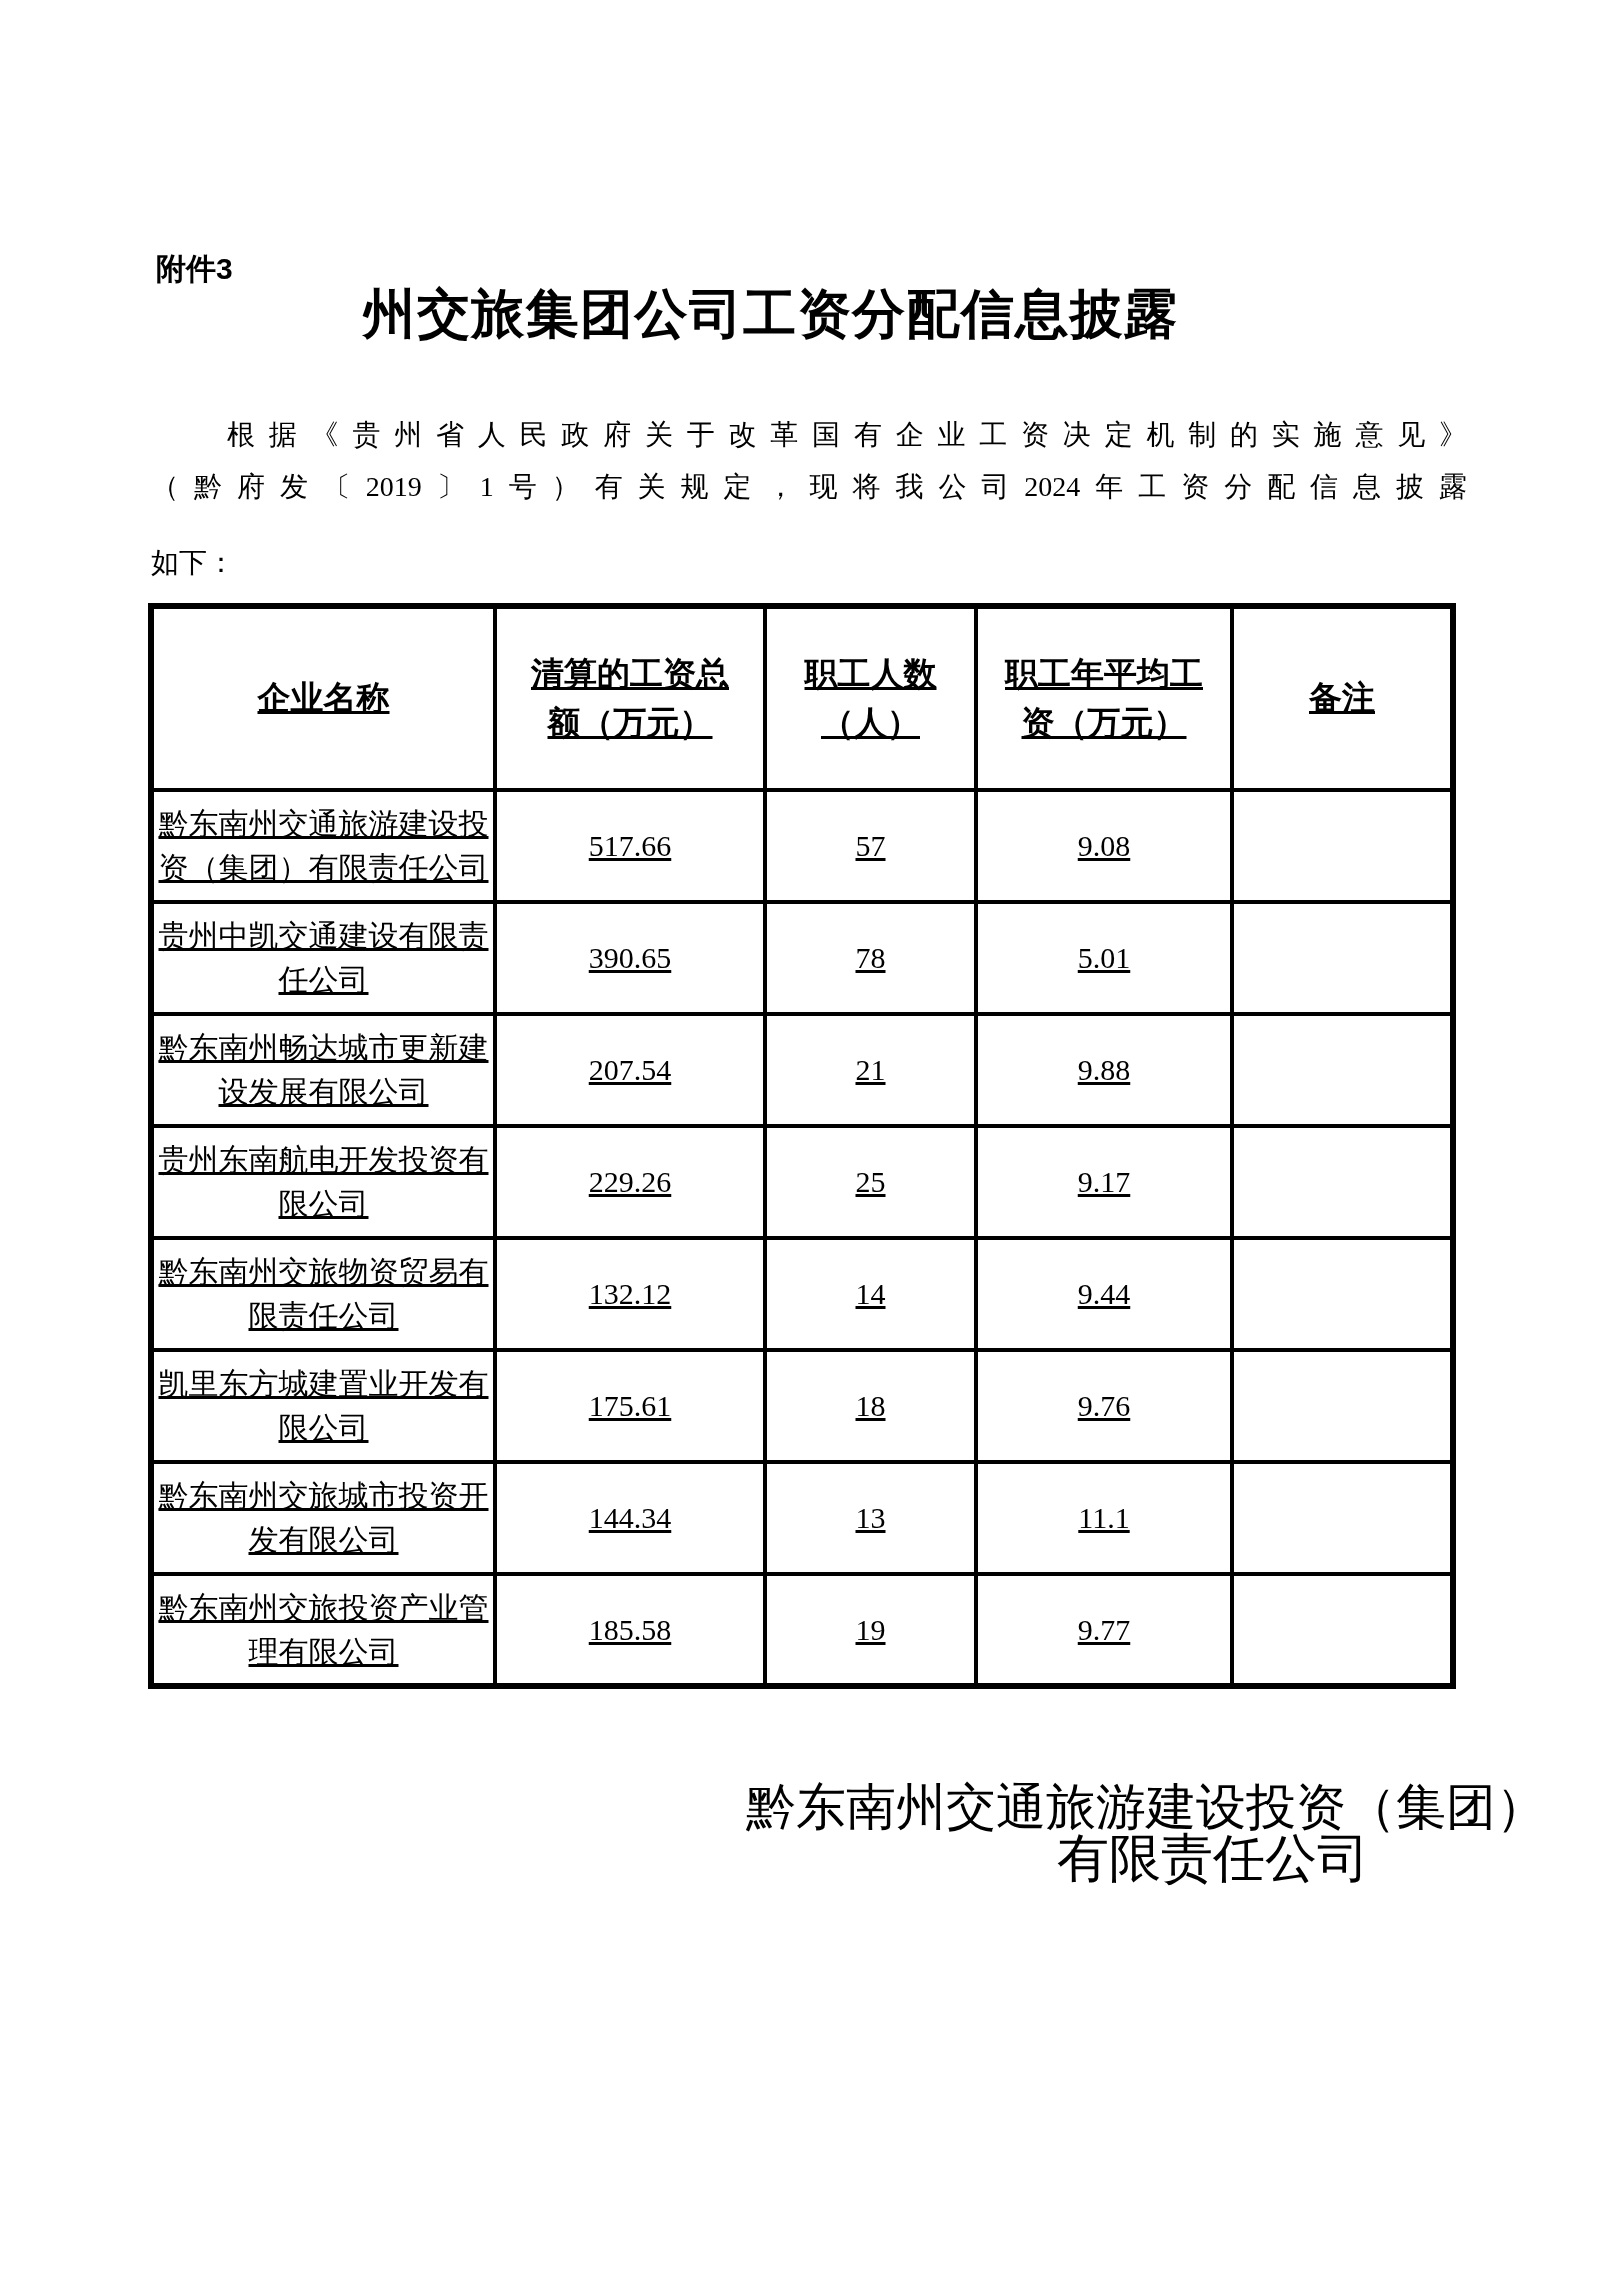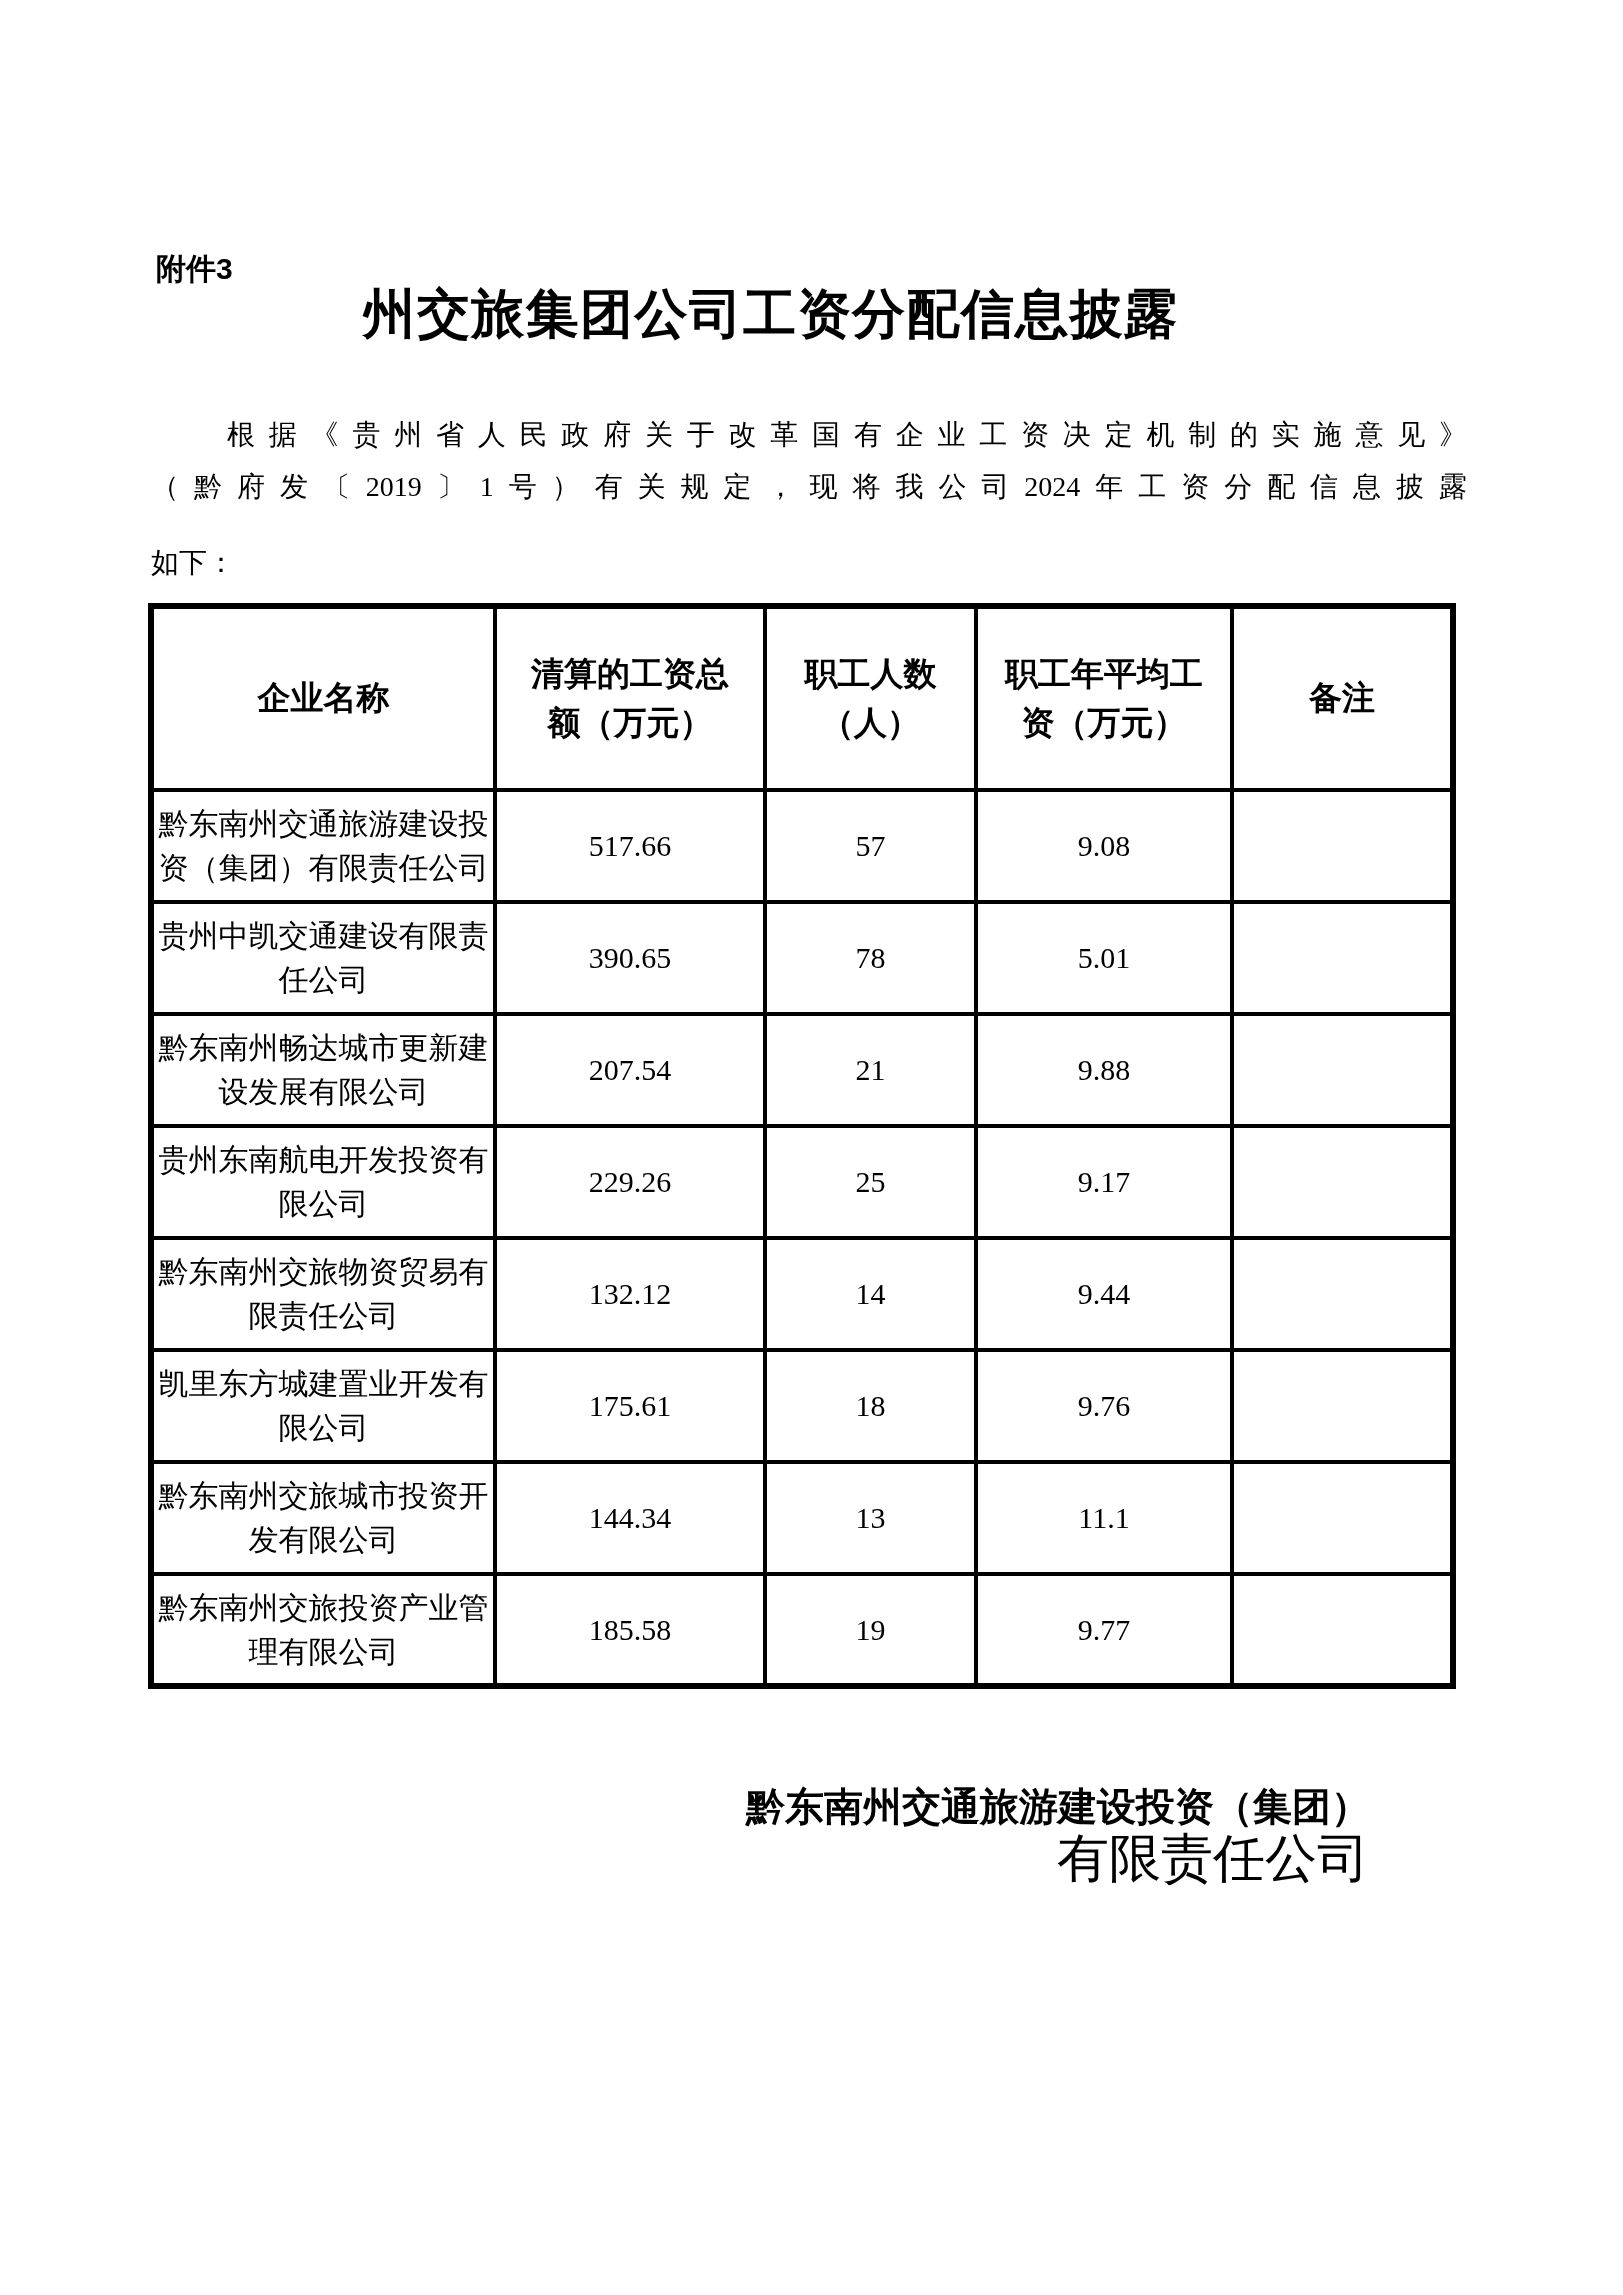--- a/index.html
+++ b/index.html
@@ -52,20 +52,21 @@
   .intro .lastline { text-align: left; margin-top: 24px; }
 
   table.disclosure-table {
     position: absolute;
     left: 148px;
     top: 603px;
     width: 1301px;
     table-layout: fixed;
     border-collapse: collapse;
     border: 6.1px solid #000000;
+    text-decoration: underline;
   }
   .disclosure-table th,
   .disclosure-table td {
     border: 4.1px solid #000000;
     text-align: center;
     vertical-align: middle;
     overflow: hidden;
   }
   .disclosure-table thead tr { height: 184px; }
   .disclosure-table tbody tr { height: 112px; }
@@ -78,24 +79,23 @@
   .disclosure-table td {
     font-size: 30px;
     line-height: 44px;
     padding: 0 3.4px;
   }
 
   .signature-line-1 {
     position: absolute;
     left: 746px;
     top: 1781px;
-    font-size: 39px;
+    font-size: 50px;
     line-height: 52px;
     white-space: nowrap;
-    font-weight: bold;
   }
   .signature-line-2 {
     position: absolute;
     left: 1057px;
     top: 1833px;
     font-size: 52px;
     line-height: 52px;
     white-space: nowrap;
   }
 </style>

